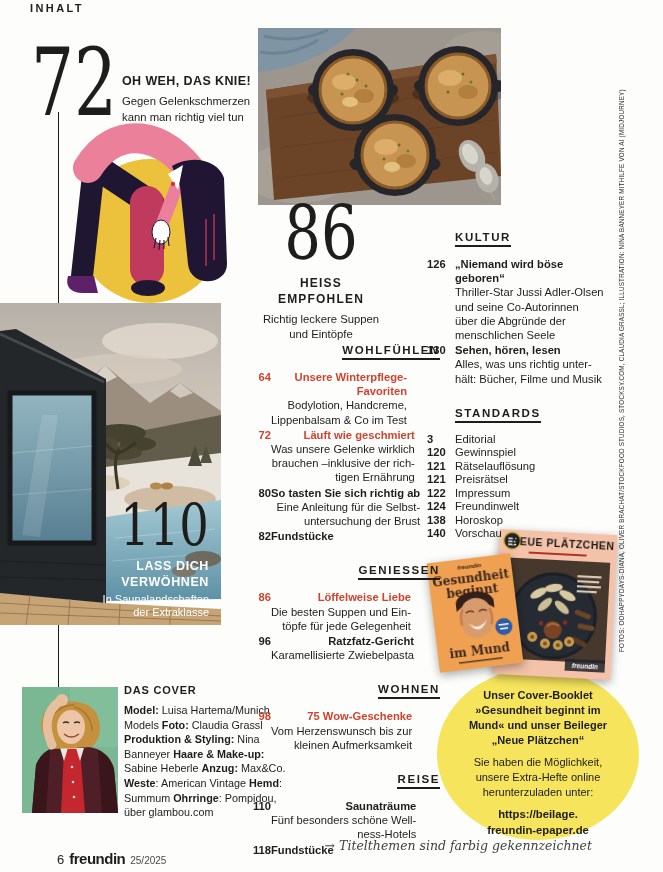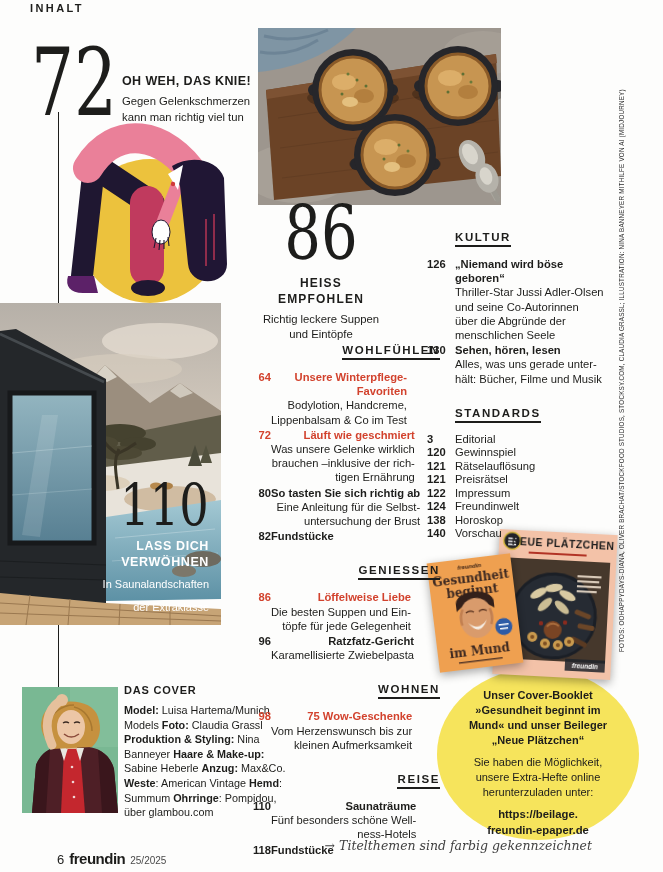--- a/index.html
+++ b/index.html
@@ -16,21 +16,21 @@
   .vline{position:absolute;left:58px;top:112px;width:1.3px;height:576px;background:#1d1d1b;z-index:0;}
 
   .illu{position:absolute;left:30px;top:116px;width:205px;height:187px;z-index:1;}
 
   
   .sauna{position:absolute;left:0;top:303px;width:221px;height:322px;z-index:2;}
   .sauna svg{display:block;width:100%;height:100%;}
   .photo-caption{position:absolute;right:12px;bottom:6px;text-align:right;color:#fff;z-index:3;}
   .num110{font-family:"DejaVu Serif",serif;font-size:58px;line-height:1;transform:scaleX(.8);transform-origin:100% 50%;margin-bottom:4px;}
   .cap-title{font-size:12.5px;font-weight:bold;letter-spacing:.6px;line-height:16px;white-space:pre-line;}
-  .cap-sub{font-size:11px;line-height:23px;white-space:pre-line;margin-top:3px;}
+  .cap-sub{font-size:11px;line-height:13px;white-space:pre-line;margin-top:3px;}
 
   
   .soup{position:absolute;left:258px;top:28px;width:243px;height:177px;z-index:1;}
   .soup svg{display:block;width:100%;height:100%;}
   .feat86{position:absolute;left:240px;top:196px;width:162px;text-align:center;z-index:1;}
   .num86{font-size:74px;line-height:1;display:inline-block;transform:scaleX(.78);transform-origin:50% 0;}
   .feat86 .f-title{font-size:12px;font-weight:bold;letter-spacing:1.2px;line-height:16px;margin-top:5px;white-space:pre-line;}
   .feat86 .f-sub{font-size:11.3px;line-height:15px;margin-top:5px;white-space:pre-line;}
 
   
@@ -327,21 +327,21 @@
 geboren“</div>
             <div class="toc-desc">Thriller-Star Jussi Adler-Olsen
 und seine Co-Autorinnen
 über die Abgründe der
 menschlichen Seele</div>
           </div>
         </div><div class="toc-item">
           <div class="toc-num">130</div>
           <div class="toc-body">
             <div class="toc-title">Sehen, hören, lesen</div>
-            <div class="toc-desc">Alles, was uns gerade unter-
+            <div class="toc-desc">Alles, was uns richtig unter-
 hält: Bücher, Filme und Musik</div>
           </div>
         </div></div>
       <div class="toc-section"><div class="toc-header">STANDARDS</div><div class="toc-item compact">
           <div class="toc-num">3</div>
           <div class="toc-body">
             <div class="toc-title">Editorial</div>
           </div>
         </div><div class="toc-item compact">
           <div class="toc-num">120</div>

